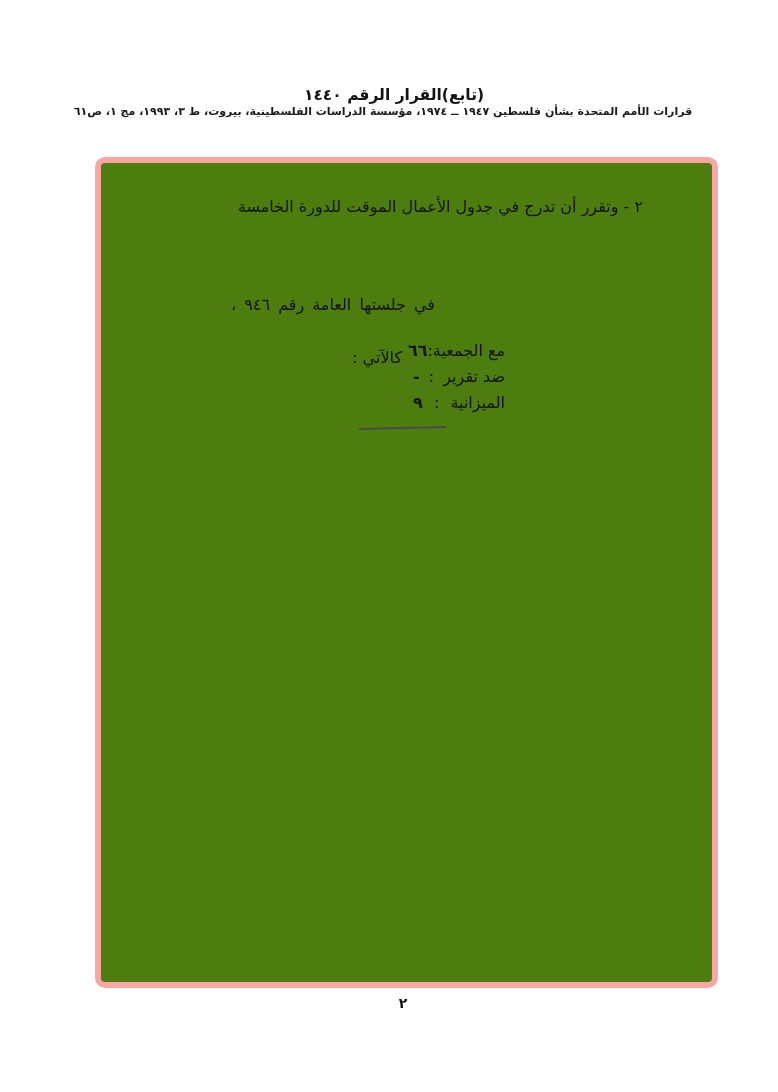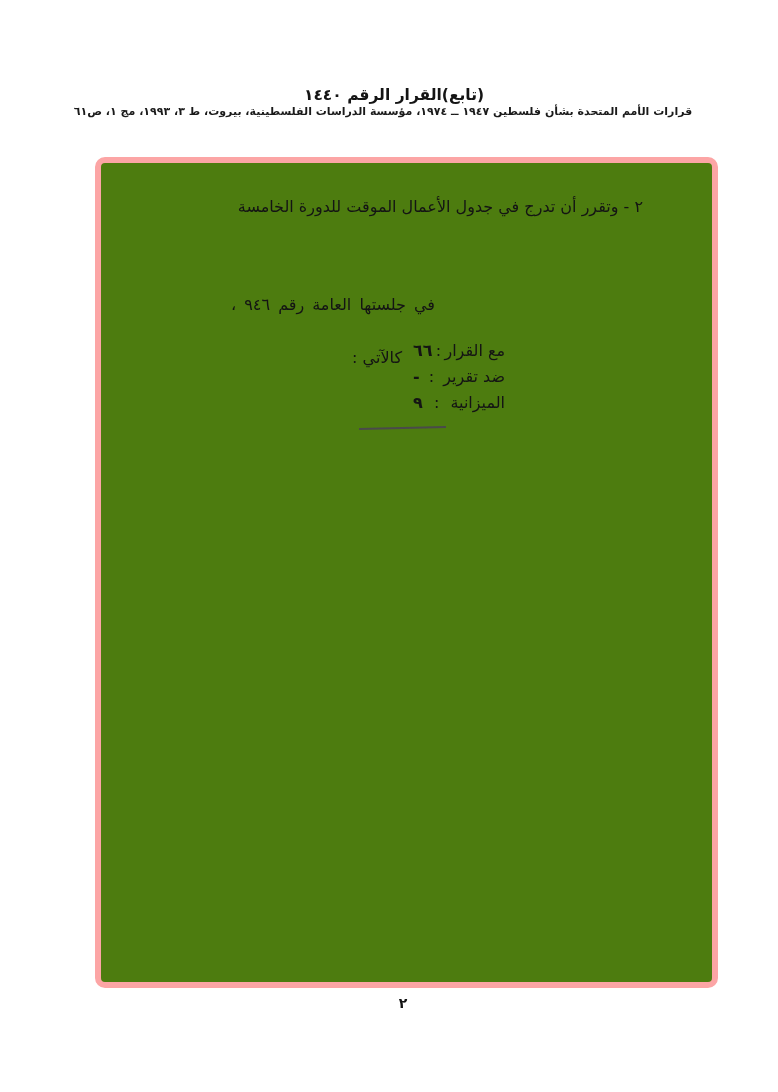--- a/index.html
+++ b/index.html
@@ -90,21 +90,21 @@
   <div class="frame">
 
     <div class="para">
       <div class="indent">٢ - وتقرر أن تدرج في جدول الأعمال الموقت للدورة الخامسة</div>
     </div>
 
     <div class="adopt adopt-2">في جلستها العامة رقم ٩٤٦ ،</div>
     <div class="adopt adopt-3">كالآتي :</div>
 
     <div class="vote-row vote-1">
-      <span class="vote-label">مع القرار</span>
+      <span class="vote-label">مع الجمعية</span>
       <span class="vote-colon">:</span>
       <span class="vote-value">٦٦</span>
     </div>
     <div class="vote-row vote-2">
       <span class="vote-label">ضد تقرير</span>
       <span class="vote-colon">:</span>
       <span class="vote-value">-</span>
     </div>
     <div class="vote-row vote-3">
       <span class="vote-label">الميزانية</span>

